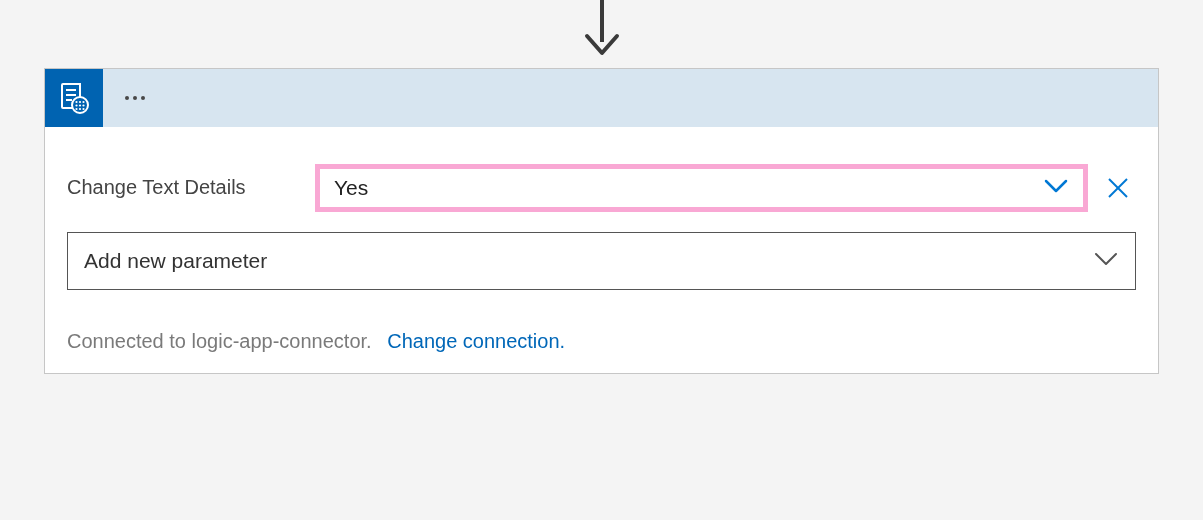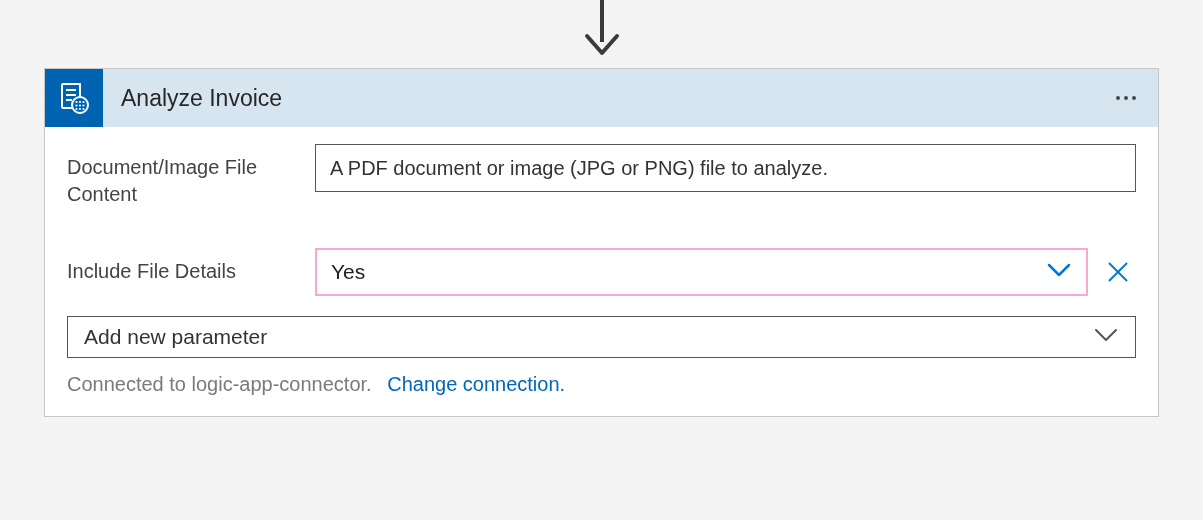--- a/index.html
+++ b/index.html
@@ -91,21 +91,21 @@
     padding: 10px 14px;
     color: #333;
     background: #fff;
     font-family: inherit;
     height: 48px;
   }
   input.textish { color: #333; }
   input.textish::placeholder { color: #333; opacity: 1; }
   .select-like {
     flex: 1;
-    border: 2px solid #f9a8d4;
+    border: 5px solid #f9a8d4;
     font-size: 21px;
     padding: 10px 14px;
     color: #222;
     background: #fff;
     display: flex;
     align-items: center;
     justify-content: space-between;
     height: 48px;
     cursor: pointer;
   }
@@ -120,24 +120,24 @@
   }
   .add-param {
     border: 1px solid #555;
     font-size: 21px;
     padding: 14px 16px;
     margin-top: 4px;
     display: flex;
     align-items: center;
     justify-content: space-between;
     cursor: pointer;
-    height: 42px;
+    height: 58px;
   }
   .footer {
-    margin-top: 15px;
+    margin-top: 40px;
     font-size: 20px;
     color: #7a7a7a;
   }
   .footer a {
     color: #0067b8;
     text-decoration: none;
     margin-left: 10px;
     cursor: pointer;
   }
 </style>
@@ -165,42 +165,35 @@
         <circle cx="23" cy="21" r="1.1" fill="#fff"></circle>
         <circle cx="26.5" cy="21" r="1.1" fill="#fff"></circle>
         <circle cx="19.5" cy="24.5" r="1.1" fill="#fff"></circle>
         <circle cx="23" cy="24.5" r="1.1" fill="#fff"></circle>
         <circle cx="26.5" cy="24.5" r="1.1" fill="#fff"></circle>
         <circle cx="19.5" cy="28" r="1.1" fill="#fff"></circle>
         <circle cx="23" cy="28" r="1.1" fill="#fff"></circle>
         <circle cx="26.5" cy="28" r="1.1" fill="#fff"></circle>
       </svg>
     </div>
-    <div class="title">Analyze Invoice</div>
     <div class="more">
       <span class="dot"></span>
         <span class="dot"></span>
         <span class="dot"></span>
     </div>
   </div>
 
   <div class="card-body">
 
+
     <div class="row">
-      <div class="row-label">Document/Image File Content</div>
-      <div class="row-input-wrap">
-        <input class="textish" type="text" placeholder="A PDF document or image (JPG or PNG) file to analyze." style="">
-      </div>
     </div>
 
     <div class="row">
-    </div>
-
-    <div class="row">
-      <div class="row-label">Include File Details</div>
+      <div class="row-label">Change Text Details</div>
       <div class="row-input-wrap">
         <div class="select-like">
           <span>Yes</span>
           <span>
             <svg width="26" height="20" viewBox="0 0 26 20">
               <polyline points="3,5 13,15 23,5" fill="none" stroke="#0078d4" stroke-width="2.5" stroke-linecap="round" stroke-linejoin="round"></polyline>
             </svg>
           </span>
         </div>
         <div class="clear-btn">

